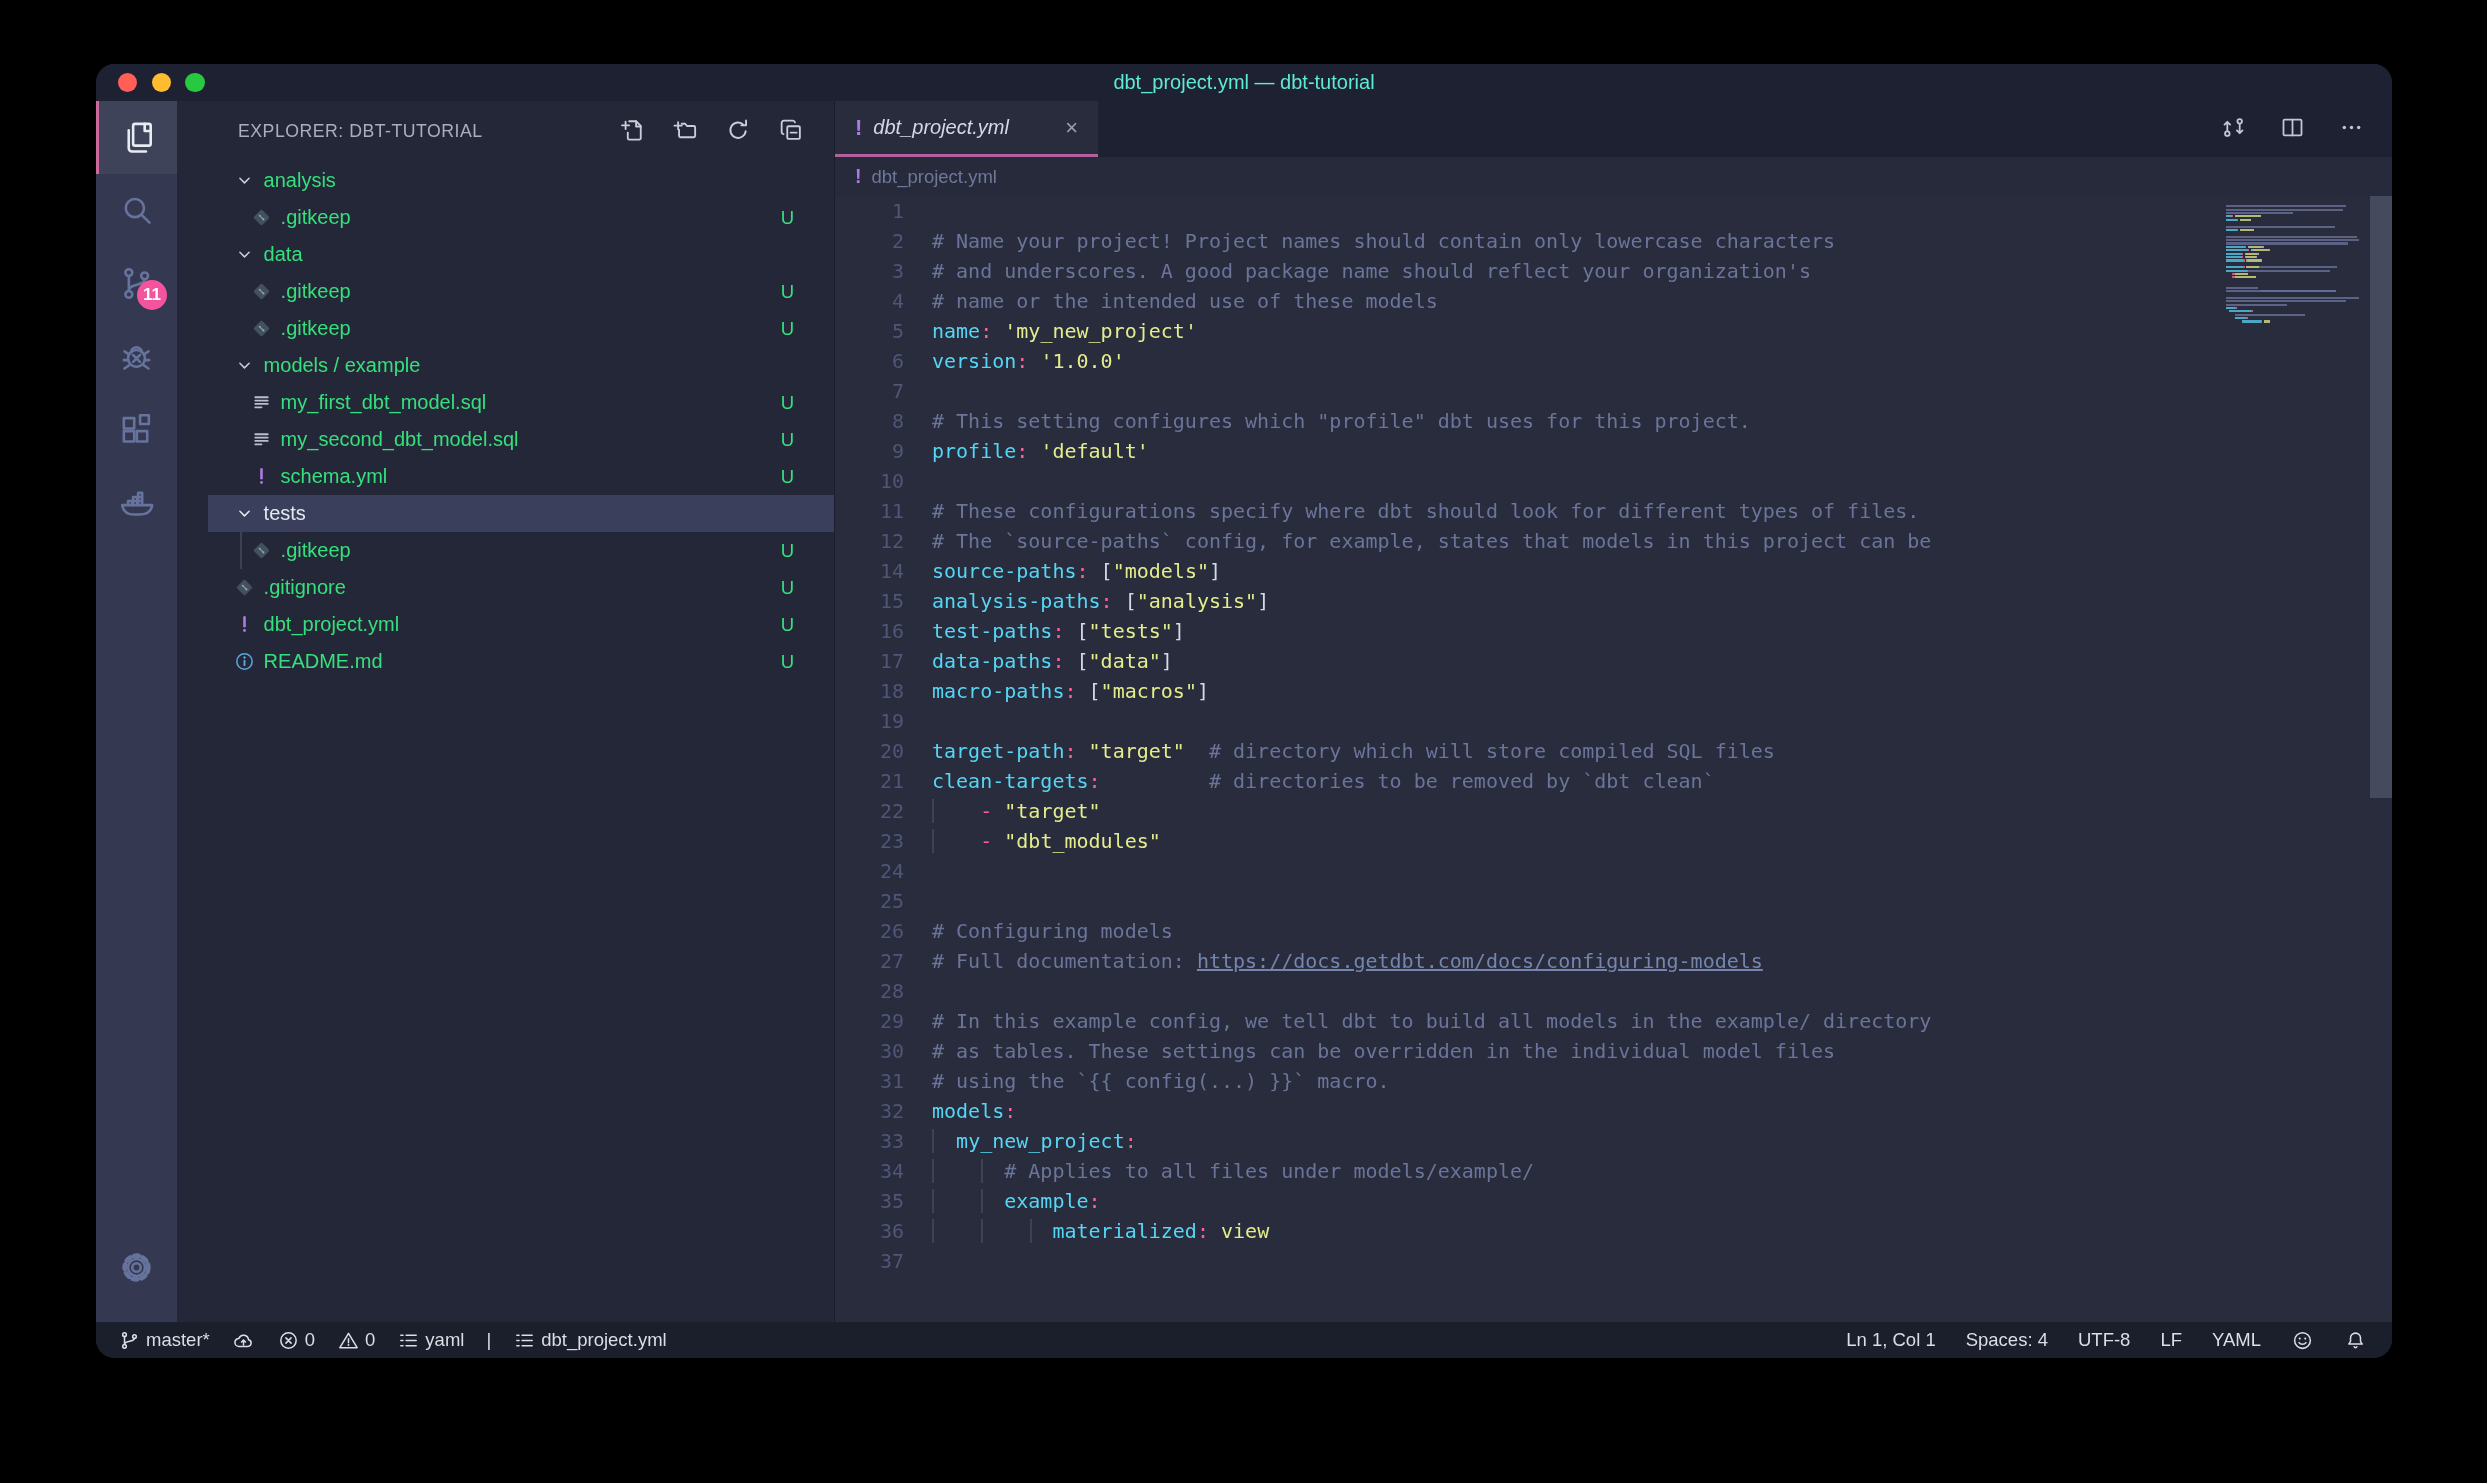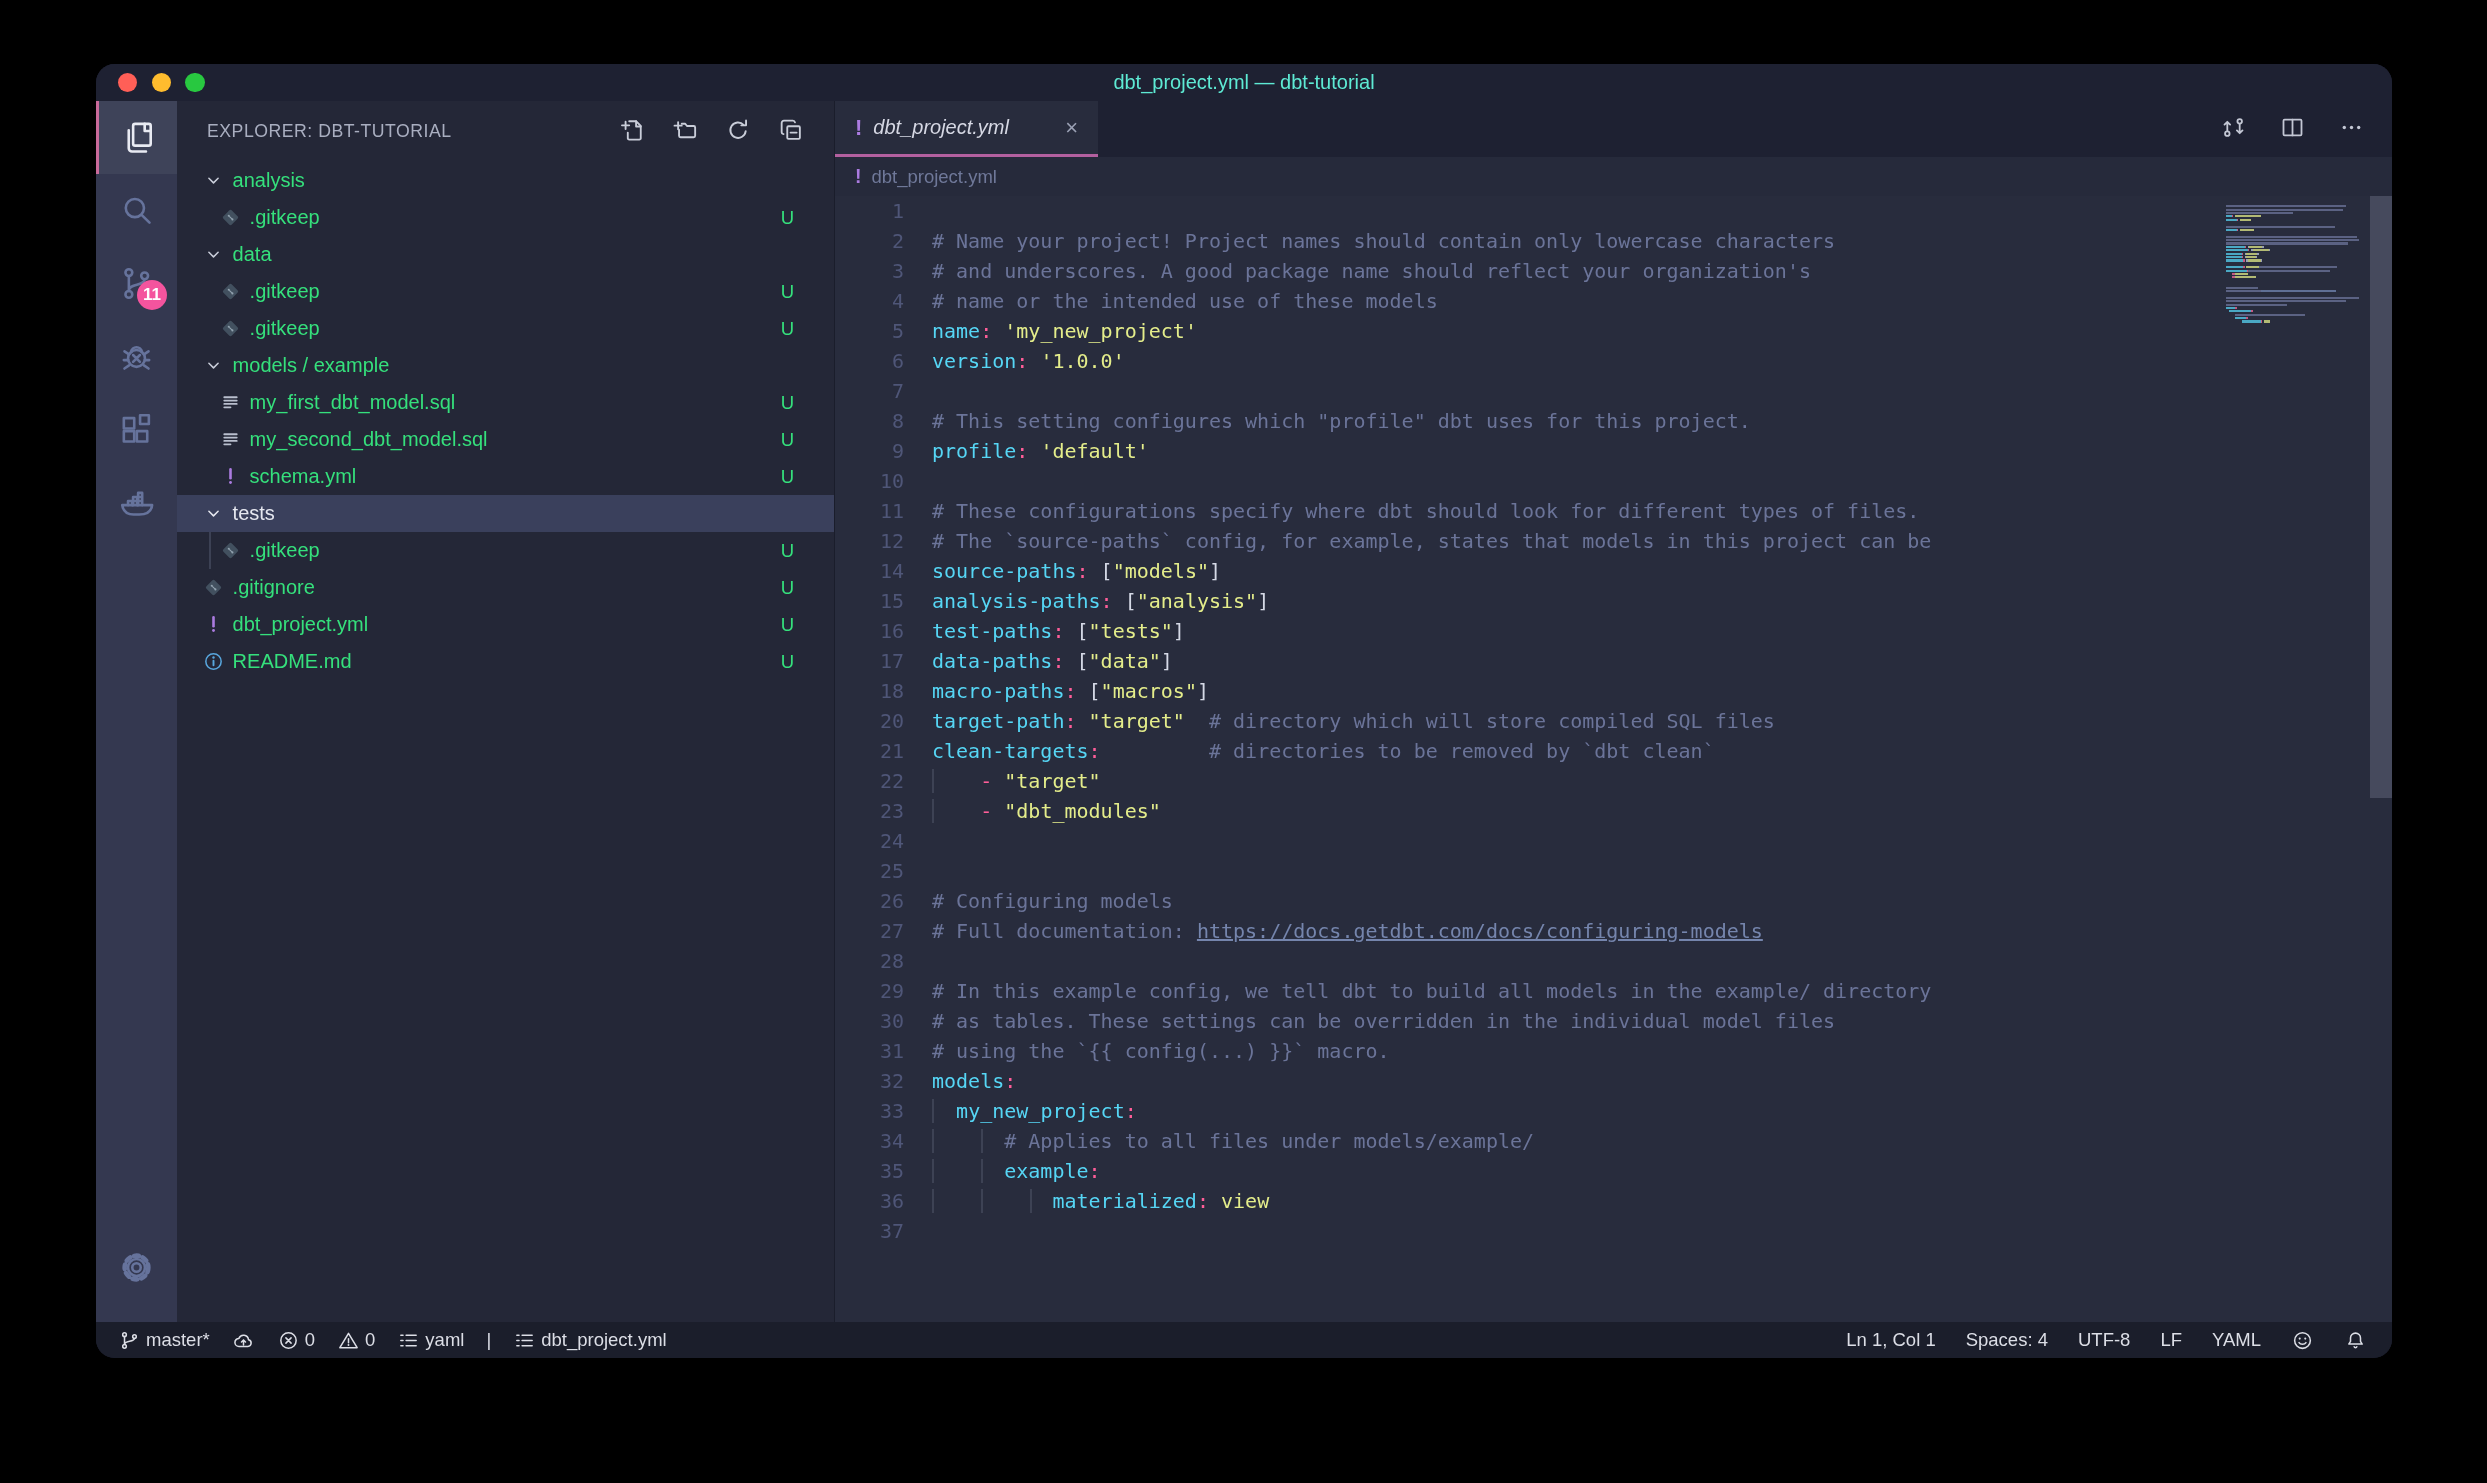--- a/index.html
+++ b/index.html
@@ -23,21 +23,21 @@
   .act-tile { height:73px; display:flex; align-items:center; justify-content:center;
               color:#66739c; position:relative; }
   .act-tile.active { background:#3e4359; color:#e9ebf3; border-left:3.4px solid #c96a9a; }
   .act-tile .icon svg { width:39px; height:39px; }
   .act-badge { position:absolute; right:10px; bottom:10px; min-width:30px; height:30px;
                border-radius:15px; background:#f4549e; color:#fff; font-size:17px;
                font-weight:700; display:flex; align-items:center; justify-content:center; }
   .act-bottom { padding-bottom:18.5px; }
   
   .sidebar { width:658px; flex:0 0 658px; background:#242737; display:flex;
-             flex-direction:column; border-right:1.7px solid #1a1d2b; }
+             flex-direction:column; border-right:1.7px solid #1a1d2b;padding-left:31px; }
   .sb-header { height:61px; flex:0 0 61px; display:flex; align-items:center;
                padding:0 29px 0 30px; }
   .sb-header-title { color:#a9aec0; font-size:17.7px; letter-spacing:0.5px; flex:1; }
   .sb-actions { display:flex; gap:25px; color:#c9cdd9; }
   .sb-actions .icon svg { width:28px; height:28px; }
   
   .tree { flex:1; overflow:hidden; }
   .trow { height:37px; display:flex; align-items:center; padding-right:34px;
           position:relative; color:#35e07c; font-size:20px; }
   .trow.selected { background:#3a405c; color:#e6e8f0; }
@@ -441,20 +441,21 @@
             <div class="cline"><span class="num">8</span><span class="ct"><span class="seg-cm"># This setting configures which "profile" dbt uses for this project.</span></span></div>
             <div class="cline"><span class="num">9</span><span class="ct"><span class="seg-k">profile</span><span class="seg-p">:</span><span class="seg-ws"> </span><span class="seg-s">'default'</span></span></div>
             <div class="cline"><span class="num">10</span><span class="ct"></span></div>
             <div class="cline"><span class="num">11</span><span class="ct"><span class="seg-cm"># These configurations specify where dbt should look for different types of files.</span></span></div>
             <div class="cline"><span class="num">12</span><span class="ct"><span class="seg-cm"># The `source-paths` config, for example, states that models in this project can be</span></span></div>
             <div class="cline"><span class="num">14</span><span class="ct"><span class="seg-k">source-paths</span><span class="seg-p">:</span><span class="seg-ws"> </span><span class="seg-b">[</span><span class="seg-s">"models"</span><span class="seg-b">]</span></span></div>
             <div class="cline"><span class="num">15</span><span class="ct"><span class="seg-k">analysis-paths</span><span class="seg-p">:</span><span class="seg-ws"> </span><span class="seg-b">[</span><span class="seg-s">"analysis"</span><span class="seg-b">]</span></span></div>
             <div class="cline"><span class="num">16</span><span class="ct"><span class="seg-k">test-paths</span><span class="seg-p">:</span><span class="seg-ws"> </span><span class="seg-b">[</span><span class="seg-s">"tests"</span><span class="seg-b">]</span></span></div>
             <div class="cline"><span class="num">17</span><span class="ct"><span class="seg-k">data-paths</span><span class="seg-p">:</span><span class="seg-ws"> </span><span class="seg-b">[</span><span class="seg-s">"data"</span><span class="seg-b">]</span></span></div>
             <div class="cline"><span class="num">18</span><span class="ct"><span class="seg-k">macro-paths</span><span class="seg-p">:</span><span class="seg-ws"> </span><span class="seg-b">[</span><span class="seg-s">"macros"</span><span class="seg-b">]</span></span></div>
+            <div class="cline"><span class="num">19</span><span class="ct"></span></div>
             <div class="cline"><span class="num">20</span><span class="ct"><span class="seg-k">target-path</span><span class="seg-p">:</span><span class="seg-ws"> </span><span class="seg-s">"target"</span><span class="seg-cm">  # directory which will store compiled SQL files</span></span></div>
             <div class="cline"><span class="num">21</span><span class="ct"><span class="seg-k">clean-targets</span><span class="seg-p">:</span><span class="seg-cm">         # directories to be removed by `dbt clean`</span></span></div>
             <div class="cline"><span class="num">22</span><span class="ct"><span class="seg-ind">    </span><span class="seg-p">- </span><span class="seg-s">"target"</span></span></div>
             <div class="cline"><span class="num">23</span><span class="ct"><span class="seg-ind">    </span><span class="seg-p">- </span><span class="seg-s">"dbt_modules"</span></span></div>
             <div class="cline"><span class="num">24</span><span class="ct"></span></div>
             <div class="cline"><span class="num">25</span><span class="ct"></span></div>
             <div class="cline"><span class="num">26</span><span class="ct"><span class="seg-cm"># Configuring models</span></span></div>
             <div class="cline"><span class="num">27</span><span class="ct"><span class="seg-cm"># Full documentation: </span><span class="seg-ln">https://docs.getdbt.com/docs/configuring-models</span></span></div>
             <div class="cline"><span class="num">28</span><span class="ct"></span></div>
             <div class="cline"><span class="num">29</span><span class="ct"><span class="seg-cm"># In this example config, we tell dbt to build all models in the example/ directory</span></span></div>

